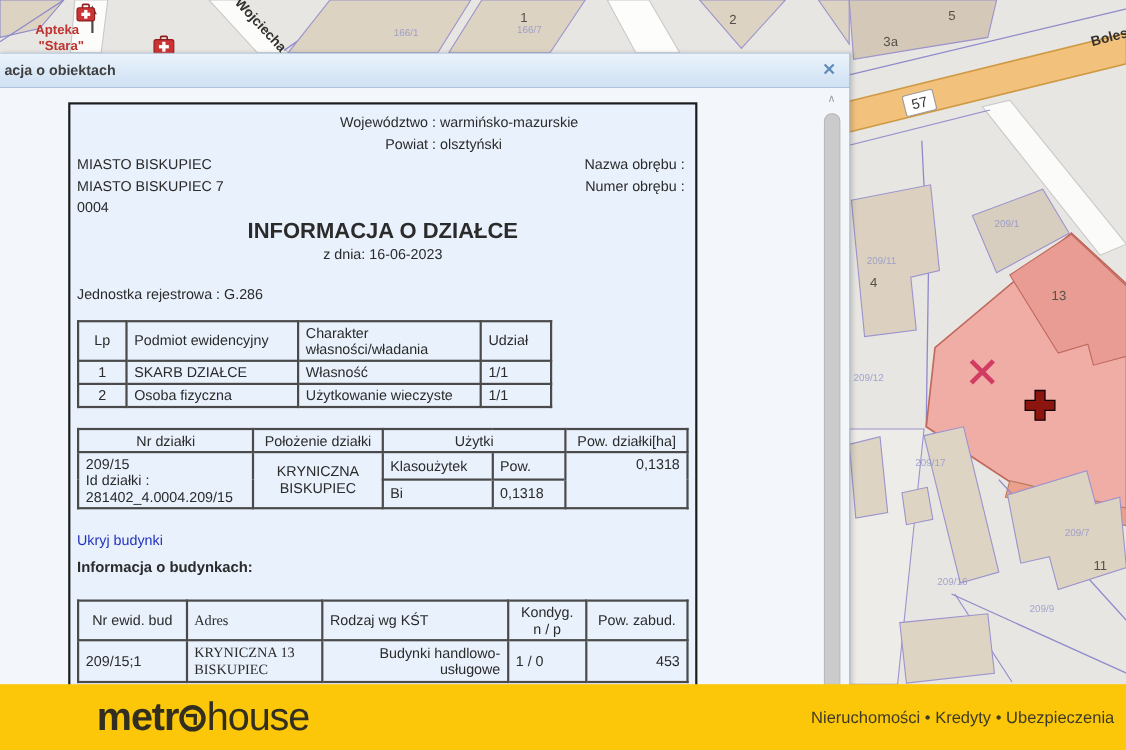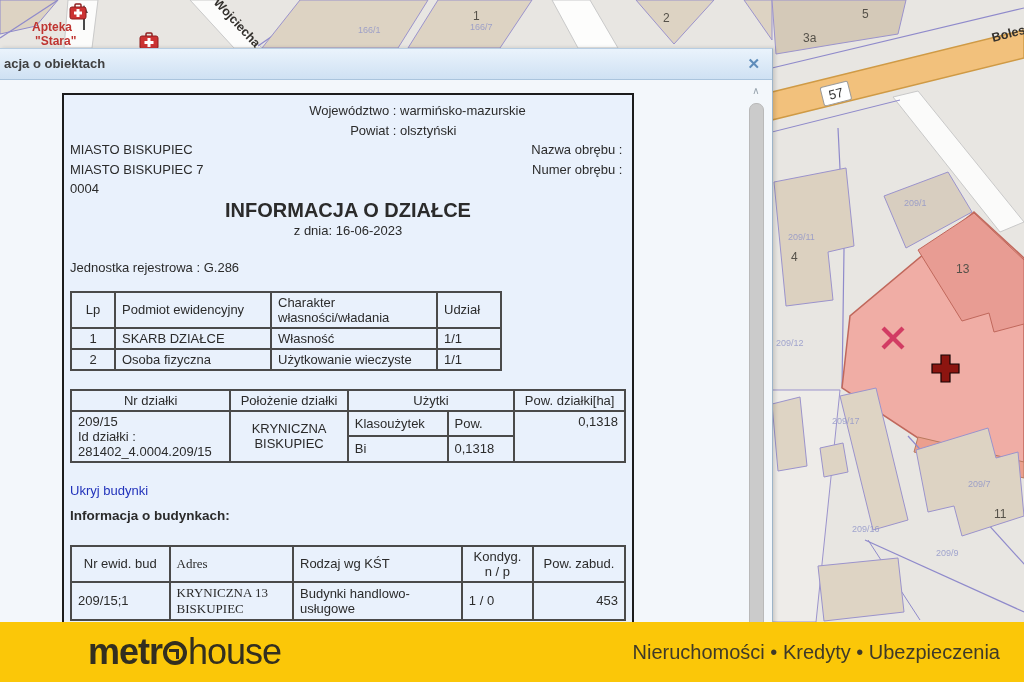--- a/index.html
+++ b/index.html
@@ -62,36 +62,36 @@
   .t-parcel .c-area{width:112px;text-align:right;vertical-align:top;}
   .t-parcel .sub{border-bottom:1px solid #4a4a4a;}
   .t-parcel .subv{border-right:1px solid #4a4a4a;}
 
   .toggle-link{margin-top:20px;color:#2233bb;cursor:pointer;width:max-content;}
   .buildings-heading{margin-top:10px;font-weight:bold;font-size:13.5px;}
 
   .t-build{margin-top:22px;}
   .t-build .c-nrb{width:95px;text-align:left;}
   .t-build .c-adr{width:120px;text-align:left;font-family:Liberation Serif, serif;}
-  .t-build .c-rodz{width:184px;text-align:left;}
+  .t-build .c-rodz{width:184px;text-align:right;}
   .t-build .c-kond{width:60px;text-align:left;}
   .t-build .c-pz{width:90px;text-align:right;}
   .t-build th.c-rodz{text-align:left;}
 
   
   .banner{position:absolute;left:0;bottom:0;width:100%;height:60px;background:#fbc708;
           z-index:10;display:flex;align-items:center;}
   .brand{margin-left:88px;font-size:36px;color:#332f20;letter-spacing:-1px;white-space:nowrap;}
   .brand .b1{font-weight:bold;}
   .brand .b2{font-weight:normal;}
   .logo-o{display:inline-block;width:16px;height:16px;border:4.5px solid #332f20;
           border-radius:50%;position:relative;top:1px;margin:0 1px;}
   .logo-o::after{content:"";position:absolute;left:2px;top:4px;width:7px;height:7px;
           border-top:3.5px solid #332f20;border-right:3.5px solid #332f20;}
-  .tagline{margin-left:auto;margin-right:24px;font-size:20px;color:#3f3a28;}
+  .tagline{margin-left:auto;margin-right:11px;font-size:15px;color:#3f3a28;}
 </style>
 </head>
 <body>
 
 <div class="map">
 <svg width="1024" height="682" viewBox="0 0 1024 682" xmlns="http://www.w3.org/2000/svg">
   <rect x="0" y="0" width="1024" height="682" fill="#e8e6e2"></rect>
 
   <g>
     <polygon points="0,0 58,0 36,26 0,34" fill="#ddd3c3" stroke="#8f8acb" stroke-width="1"></polygon>

